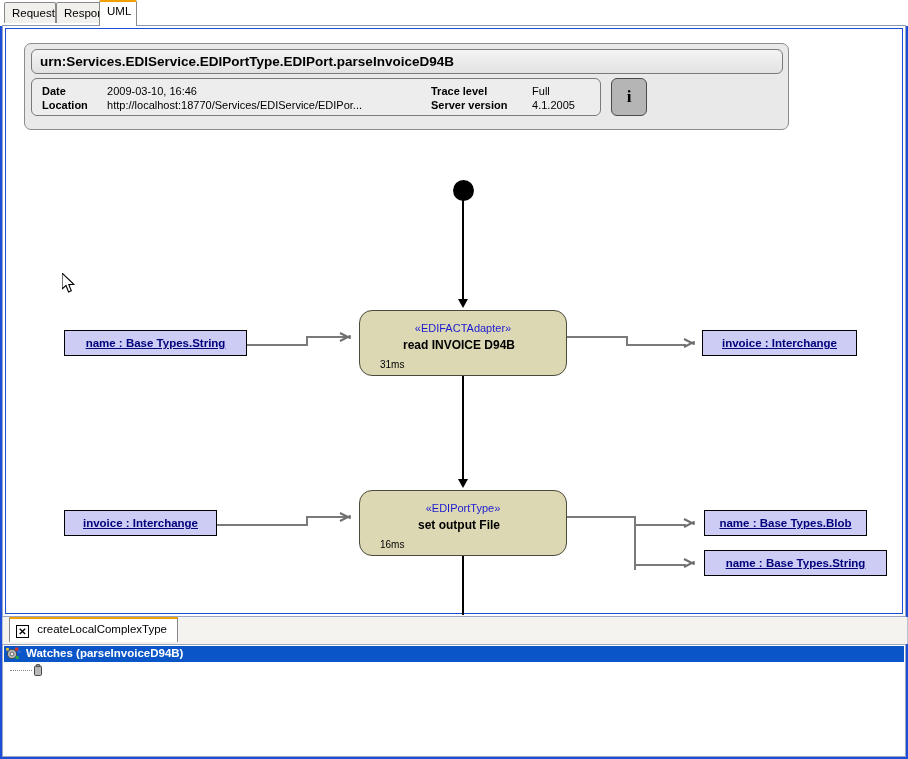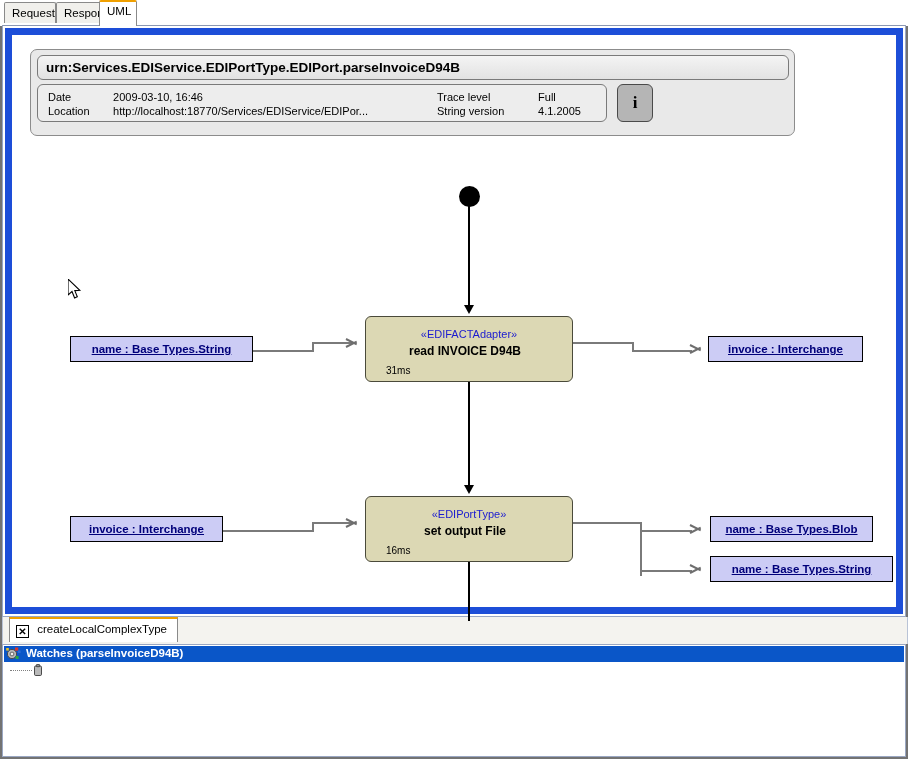--- a/index.html
+++ b/index.html
@@ -5,21 +5,21 @@
   html, body {
     margin: 0;
     padding: 0;
     background: #ffffff;
     font-family: "Liberation Sans", sans-serif;
   }
   #root {
     position: relative;
     width: 908px;
     height: 759px;
-    background: #737373;
+    background: #1d4ed8;
     overflow: hidden;
   }
 
   
   .tabstrip {
     position: absolute;
     left: 0; top: 0;
     width: 908px; height: 26px;
     background: #ffffff;
   }
@@ -60,21 +60,21 @@
     width: 904px; height: 592px;
     box-sizing: border-box;
     background: #ffffff;
     border: 1px solid #99a7c4;
     border-top: 1px solid #8a97b4;
   }
   .mainpanel-inner {
     position: absolute;
     left: 2px; top: 2px;
     right: 2px; bottom: 2px;
-    border: 7px solid #1d4ed8;
+    border: 1px solid #1d4ed8;
     background: #ffffff;
   }
 
   
   .infocard {
     position: absolute;
     left: 18px; top: 14px;
     width: 765px; height: 87px;
     box-sizing: border-box;
     background: #e9e9e9;
@@ -104,21 +104,21 @@
     background: #ededed;
     border: 1px solid #7a7a7a;
     border-radius: 6px;
   }
   .meta-row {
     position: absolute;
     font-size: 11px;
     color: #000000;
     white-space: nowrap;
   }
-  .meta-label { font-weight: normal; }
+  .meta-label { font-weight: bold; }
   .meta-value { font-weight: normal; }
 
   .infobtn {
     position: absolute;
     left: 586px; top: 34px;
     width: 36px; height: 38px;
     box-sizing: border-box;
     background: #b5b5b5;
     border: 1px solid #4a4a4a;
     border-radius: 6px;
@@ -137,21 +137,21 @@
     width: 900px; height: 482px;
     overflow: hidden;
   }
 
   
   .node {
     position: absolute;
     box-sizing: border-box;
     background: #dcd8b4;
     border: 1px solid #4a4a3a;
-    border-radius: 6px;
+    border-radius: 13px;
     z-index: 3;
     padding-left: 12px;
   }
   .node-stereo {
     position: absolute;
     left: 0; right: 0; top: 11px;
     text-align: center;
     font-size: 11px;
     color: #1a1ad0;
   }
@@ -384,21 +384,21 @@
           <div class="meta-row" style="left:10px; top:20px;">
             <span class="meta-label" style="display:inline-block;width:62px;">Location</span>
             <span class="meta-value">http://localhost:18770/Services/EDIService/EDIPor...</span>
           </div>
 
           <div class="meta-row" style="left:399px; top:6px;">
             <span class="meta-label" style="display:inline-block;width:98px;">Trace level</span>
             <span class="meta-value">Full</span>
           </div>
           <div class="meta-row" style="left:399px; top:20px;">
-            <span class="meta-label" style="display:inline-block;width:98px;">String version</span>
+            <span class="meta-label" style="display:inline-block;width:98px;">Server version</span>
             <span class="meta-value">4.1.2005</span>
           </div>
         </div>
 
         <div class="infobtn">
           <span>i</span>
         </div>
       </div>
 
       <div class="canvas">

